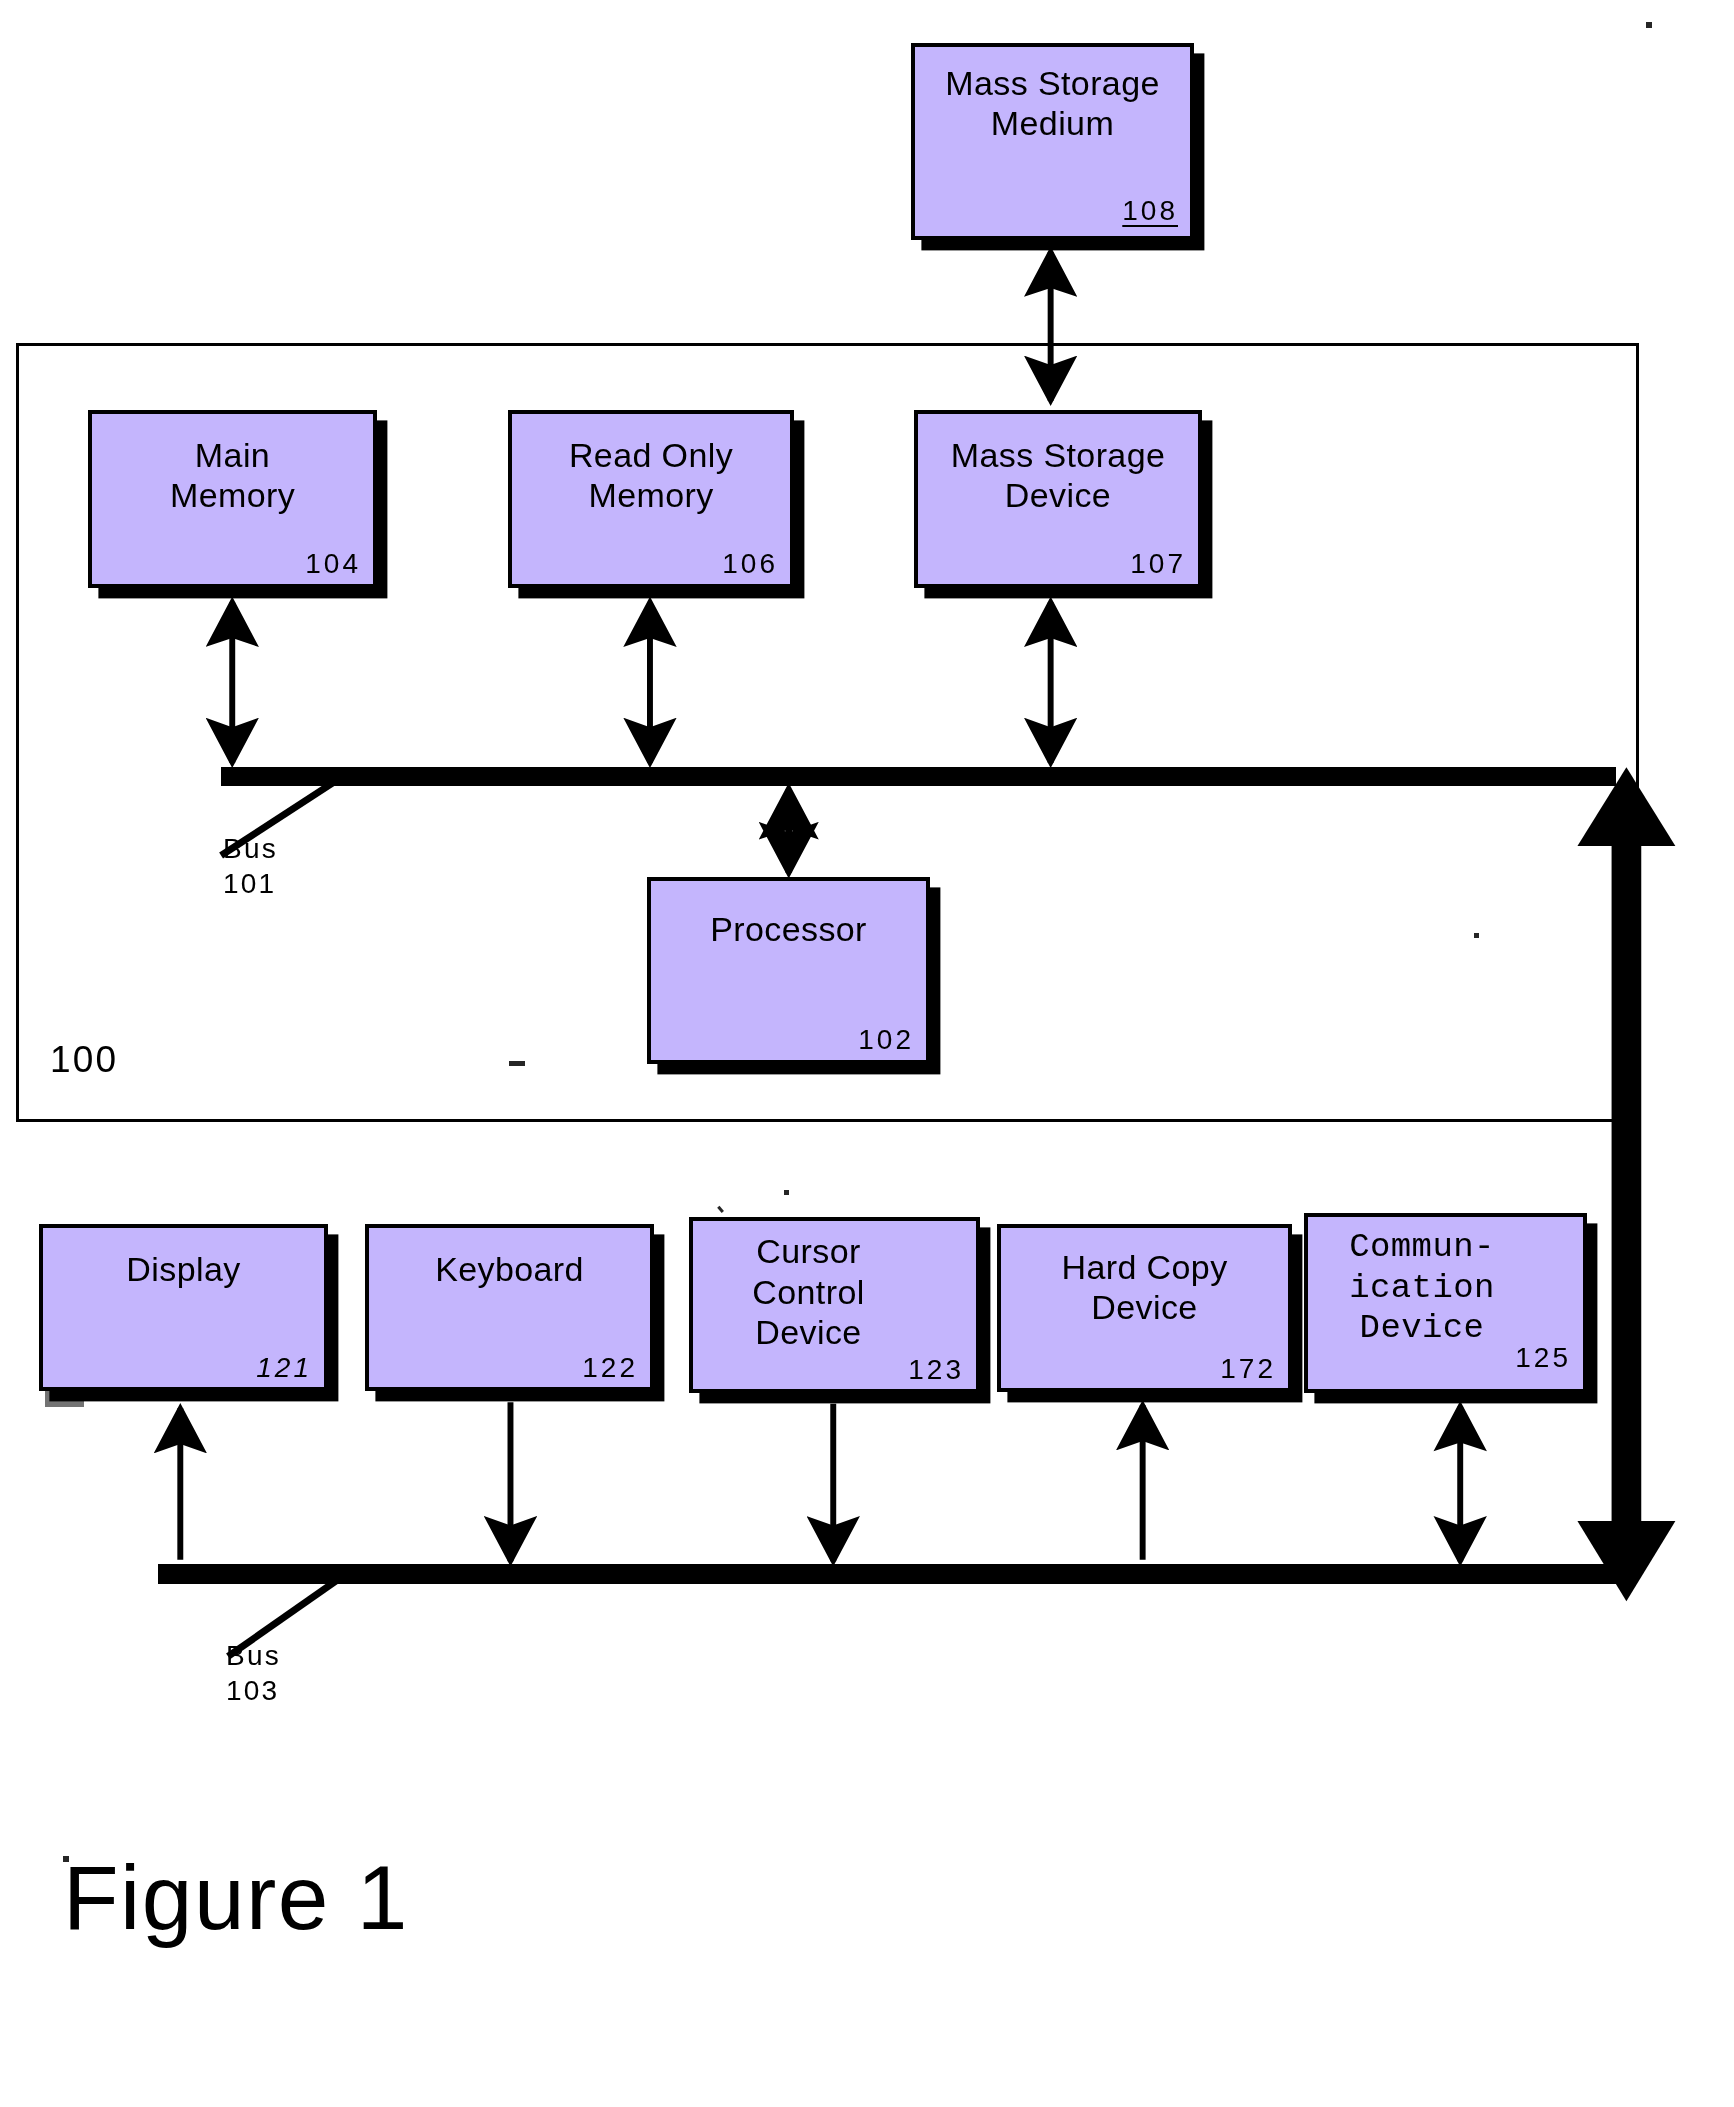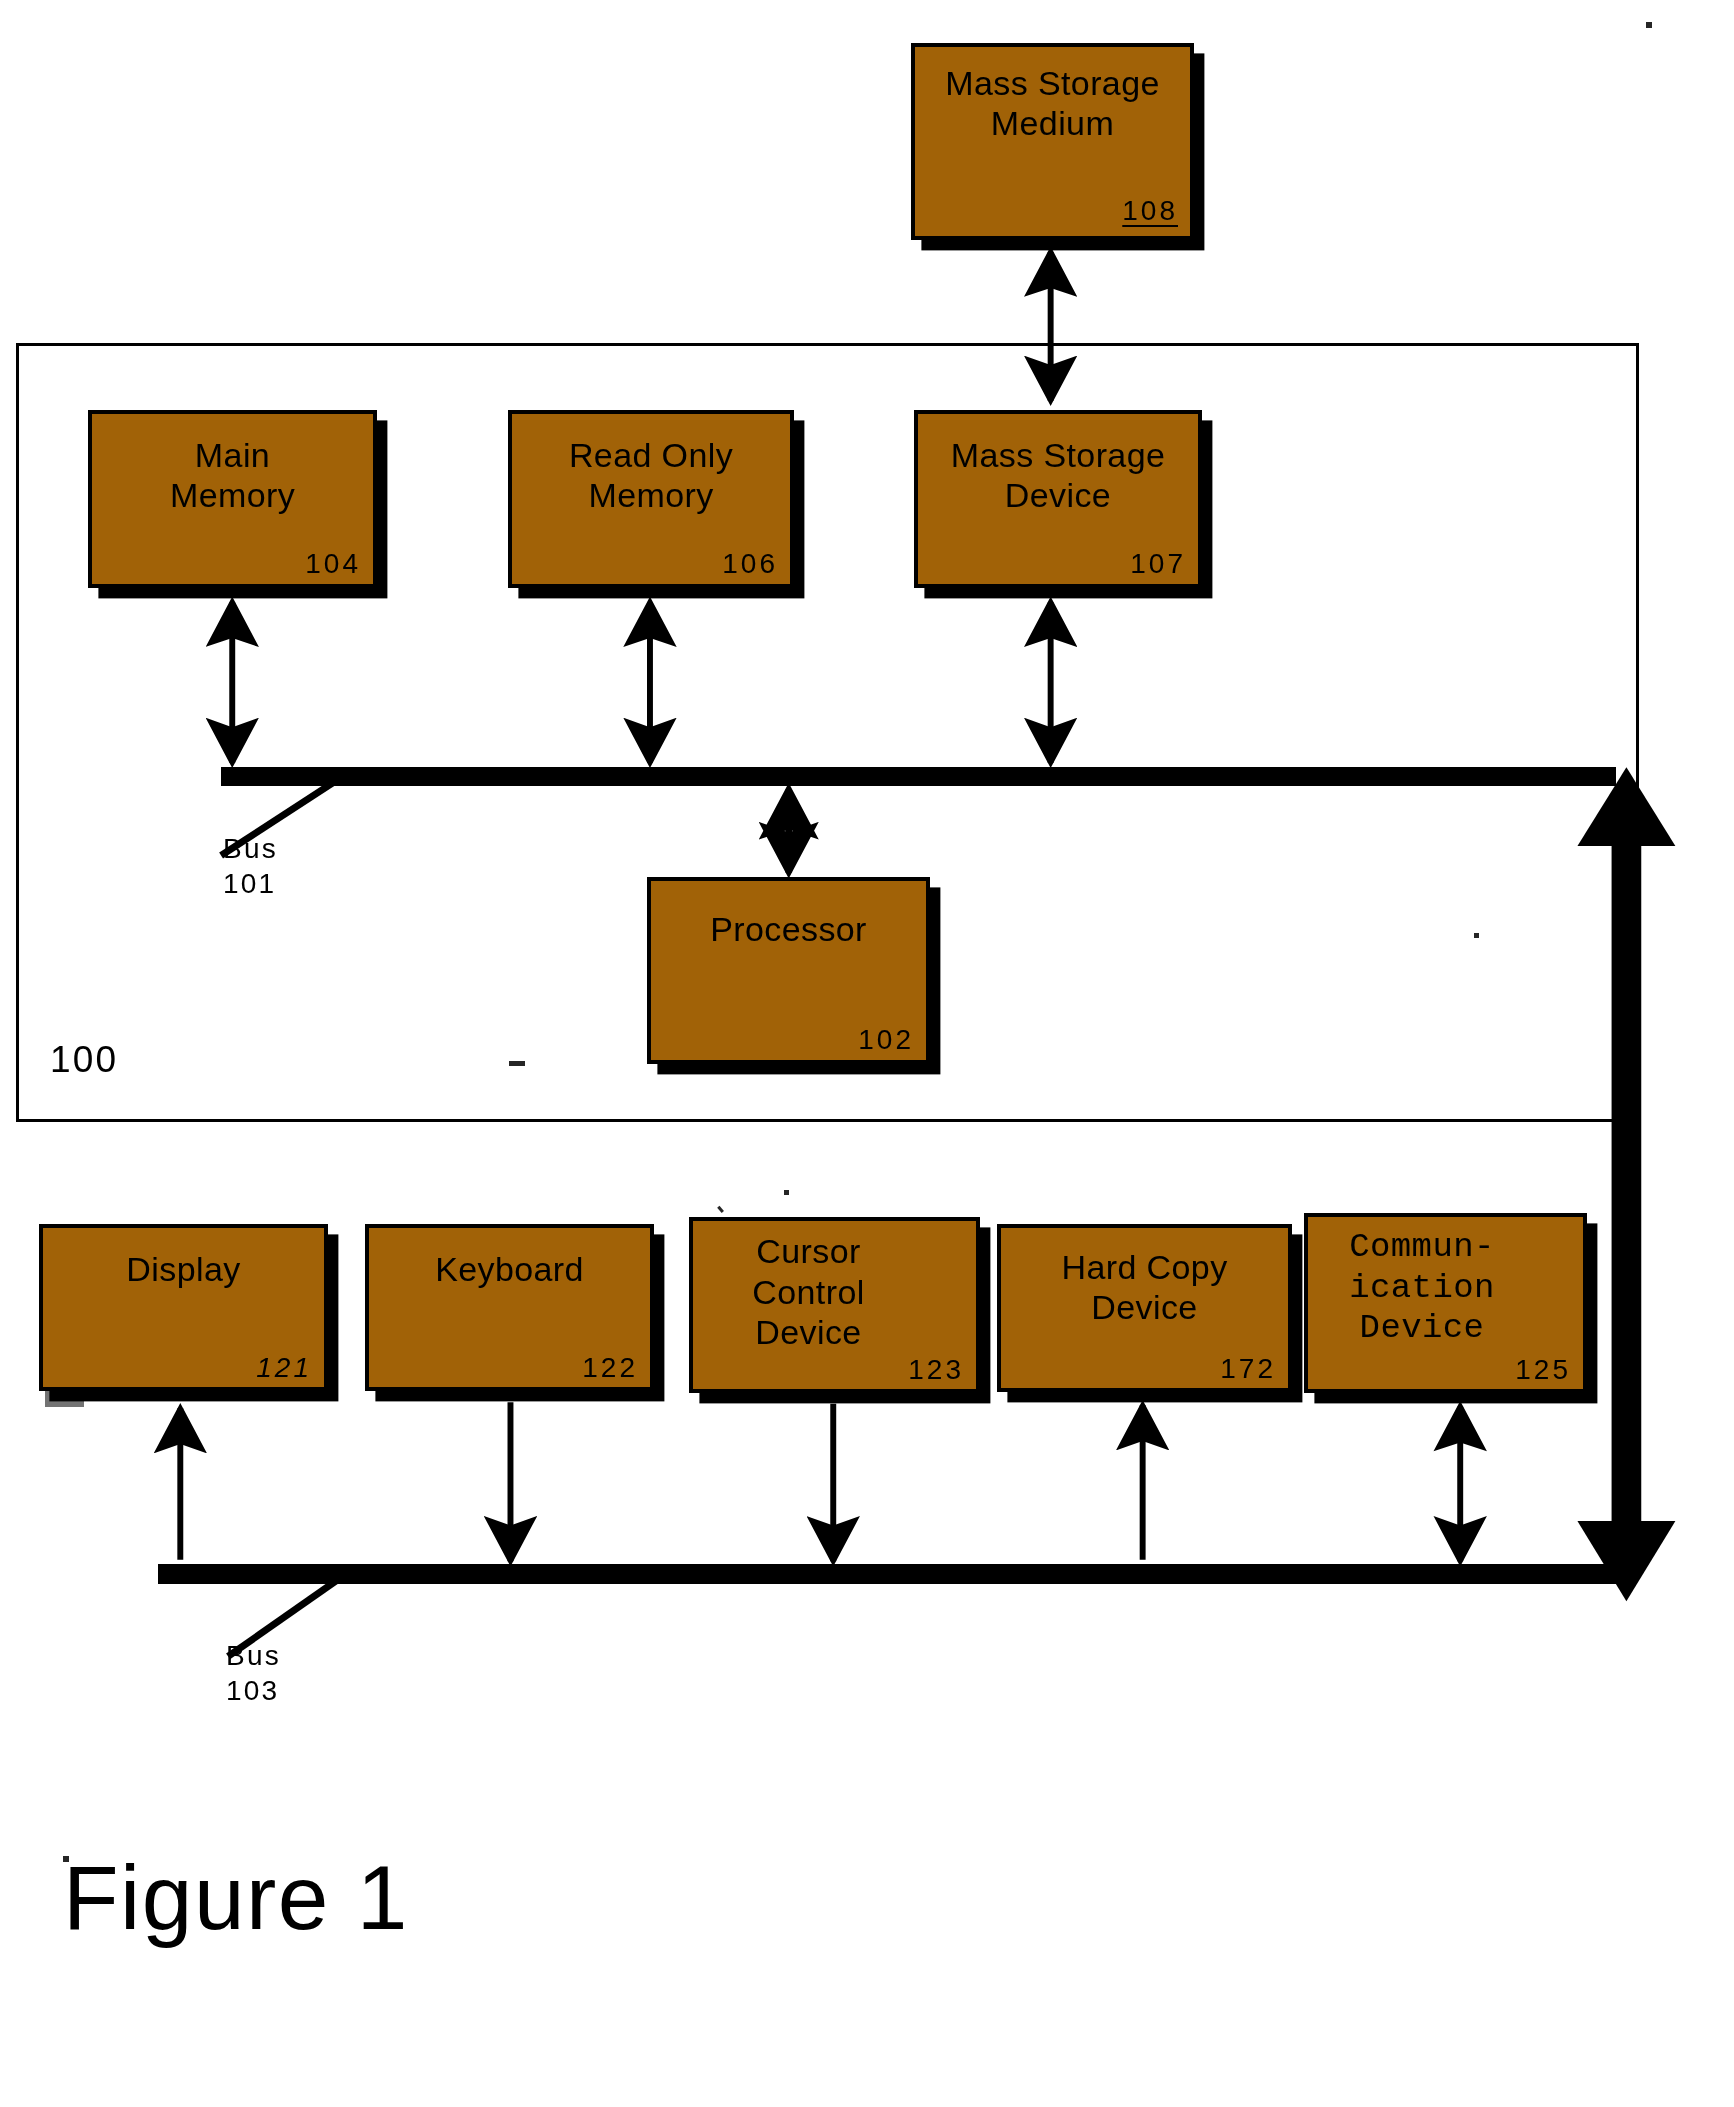--- a/index.html
+++ b/index.html
@@ -16,21 +16,21 @@
     width: 1734px;
     height: 2108px;
     background: #ffffff;
     overflow: hidden;
   }
 
   
   .box {
     position: absolute;
     box-sizing: border-box;
-    background: #a16207;
+    background: #c4b5fd;
     border: 4.5px solid #000000;
     box-shadow: 10.4px 10.4px 0 0 #000000;
   }
   .box .btitle {
     position: absolute;
     left: 0;
     right: 0;
     text-align: center;
     font-size: 34px;
     line-height: 1.18;
@@ -175,21 +175,21 @@
   <div class="box" style="left:997px; top:1224px; width:295px; height:168px;">
     <div class="btitle" style="top:19.3px;">Hard Copy
 Device</div>
     <div class="bnum" style="bottom:3px;">172</div>
   </div>
 
   <div class="box" style="left:1304px; top:1213px; width:283px; height:180px;">
     <div class="btitle" style="top:10.4px; right:59px; left:12px;font-family:Liberation Mono, monospace;">Commun-
 ication
 Device</div>
-    <div class="bnum" style="bottom:3px;margin-left:44px;">125</div>
+    <div class="bnum" style="bottom:15px;margin-left:44px;">125</div>
   </div>
 
   <svg id="arrow-layer" viewBox="0 0 2337 2841">
     <defs>
       <marker id="ahead" markerWidth="9" markerHeight="9" refX="7.6" refY="4.5" orient="auto" markerUnits="strokeWidth">
         <path d="M0,0 L8.5,4.5 L0,9 L1.6,4.5 z" fill="#000000"></path>
       </marker>
       <marker id="atail" markerWidth="9" markerHeight="9" refX="1.0" refY="4.5" orient="auto" markerUnits="strokeWidth">
         <path d="M8.5,0 L0,4.5 L8.5,9 L7,4.5 z" fill="#000000"></path>
       </marker>

